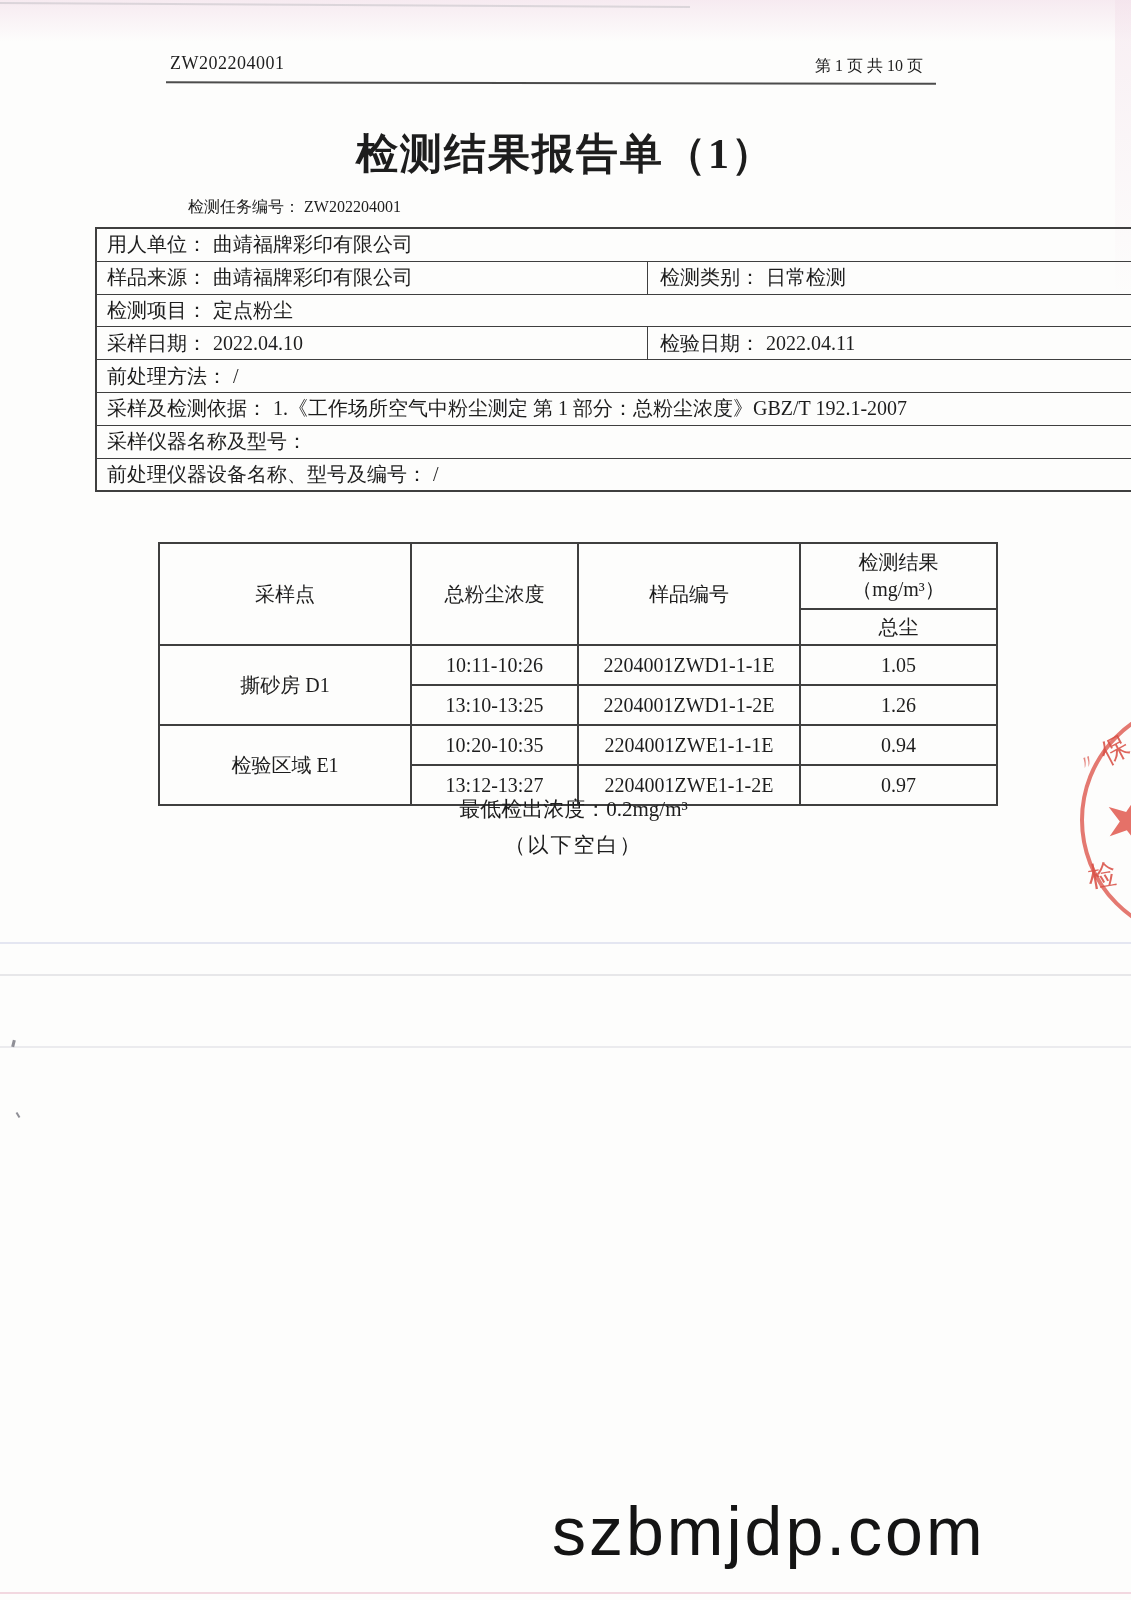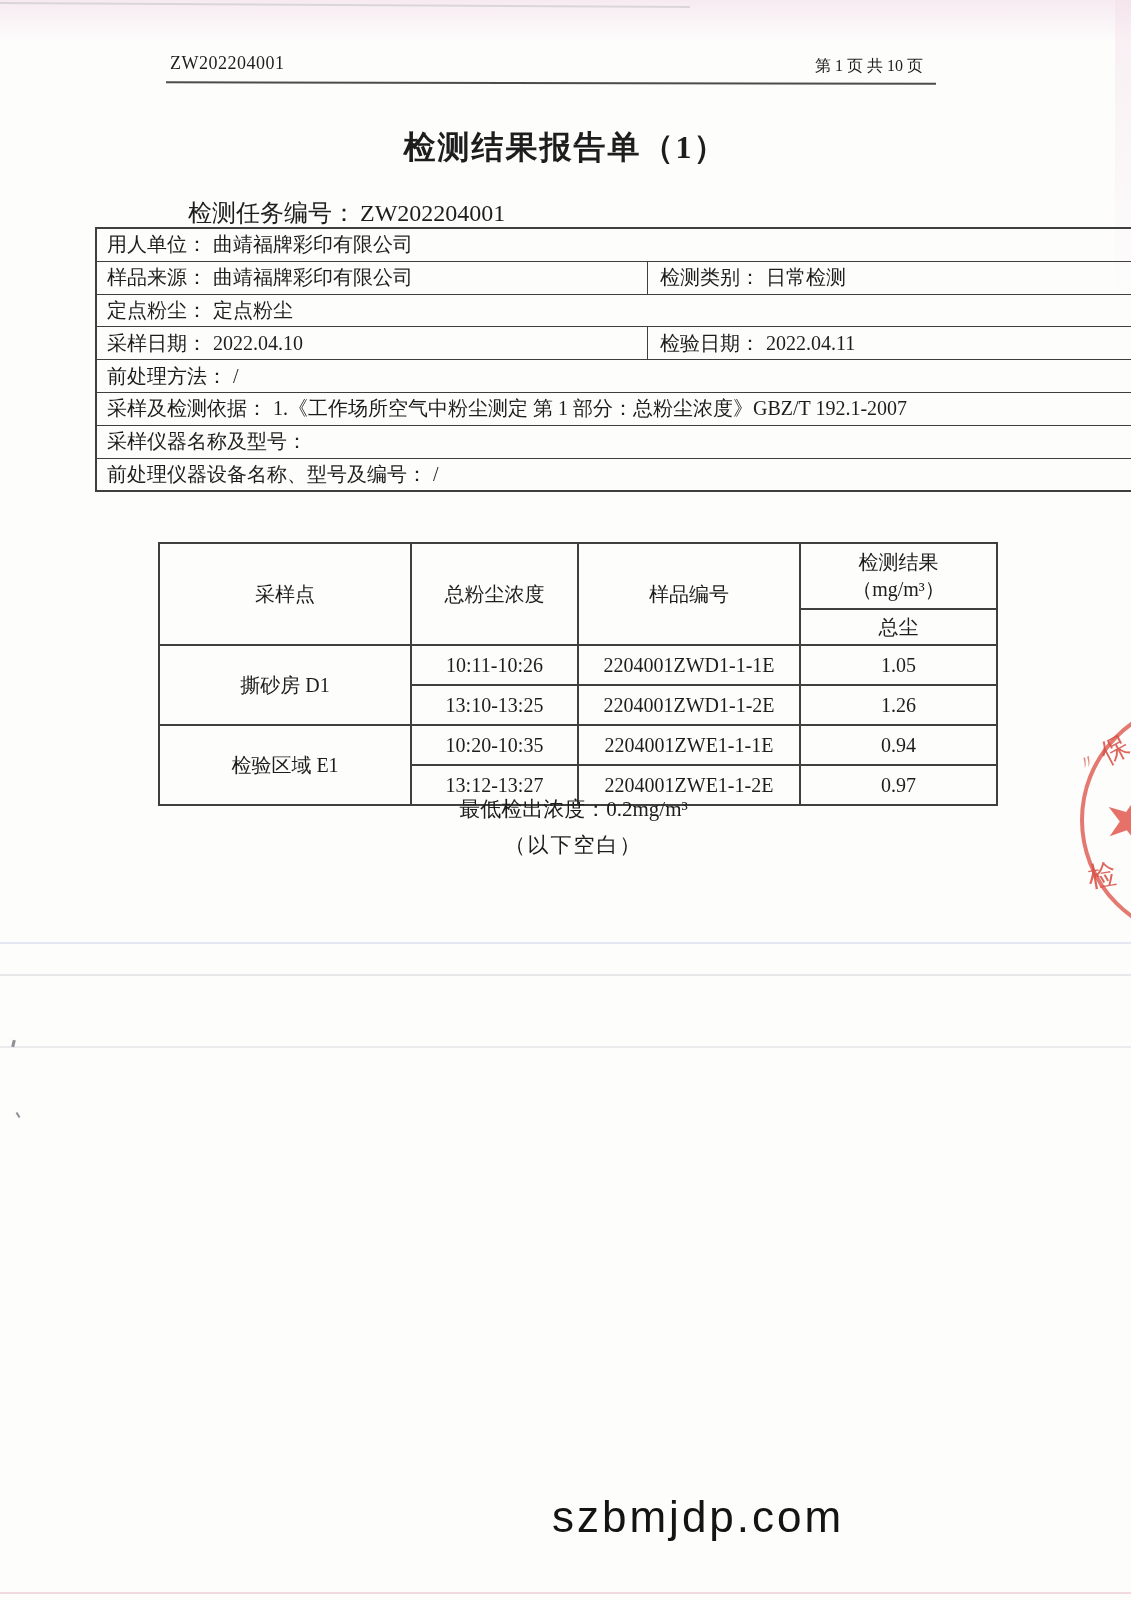--- a/index.html
+++ b/index.html
@@ -26,23 +26,23 @@
   .speck.s1{left:12px;top:1040px;width:3px;height:7px;transform:rotate(14deg);}
   .speck.s2{left:17px;top:1112px;width:2px;height:6px;transform:rotate(-30deg);}
 
   
   .hdr-left{position:absolute;left:170px;top:53px;font-size:18px;letter-spacing:.5px;}
   .hdr-right{position:absolute;left:815px;top:56px;font-size:16px;}
   .hdr-line{position:absolute;left:166px;top:82px;width:770px;height:2px;
     background:#4c4c4c;transform:rotate(.12deg);}
 
   .title{position:absolute;left:0;top:126px;width:1131px;text-align:center;
-    font-size:32px;font-weight:bold;letter-spacing:2px;}
-
-  .task-line{position:absolute;left:188px;top:197px;font-size:24px;}
+    font-size:42px;font-weight:bold;letter-spacing:2px;}
+
+  .task-line{position:absolute;left:188px;top:197px;font-size:16px;}
   .task-line .flabel{margin-right:4px;}
 
   
   .ftable{position:absolute;left:95px;top:227px;width:1076px;
     border:2px solid #3f3f3f;box-sizing:border-box;background:rgba(255,255,255,.0);}
   .frow{height:31.8px;border-bottom:1.6px solid #3f3f3f;display:flex;align-items:center;}
   .frow:last-child{border-bottom:none;}
   .fcell{padding-left:10px;white-space:nowrap;font-size:20px;display:flex;align-items:center;}
   .flabel{margin-right:6px;}
   .split .c-left{width:551px;border-right:1.6px solid #3f3f3f;align-self:stretch;box-sizing:border-box;}
@@ -66,21 +66,21 @@
   
   .stamp-ring{position:absolute;left:1080px;top:700px;width:240px;height:240px;
     border:4px solid rgba(221,87,77,.8);border-radius:50%;box-sizing:border-box;}
   .stamp-txt{position:absolute;color:rgba(216,80,70,.88);}
   .stamp-char-top{left:1101px;top:731px;font-size:28px;transform:rotate(-28deg);}
   .stamp-mark{left:1077px;top:749px;font-size:20px;transform:rotate(-18deg);color:rgba(220,95,85,.75);}
   .stamp-star{left:1102px;top:789px;font-size:62px;line-height:1;
     color:rgba(224,88,78,.85);transform:rotate(16deg);}
   .stamp-char-bottom{left:1088px;top:857px;font-size:28px;transform:rotate(-10deg);}
 
-  .watermark{position:absolute;left:552px;top:1492px;font-size:44px;letter-spacing:3px;
+  .watermark{position:absolute;left:552px;top:1492px;font-size:68px;letter-spacing:3px;
     font-family:"Liberation Sans","DejaVu Sans",sans-serif;color:#141414;}
 </style>
 </head>
 <body>
 
 <div class="page">
 
   <div class="tint-top"></div>
   <div class="tint-right"></div>
   <div class="streak-top"></div>
@@ -113,21 +113,21 @@
         <span class="flabel">样品来源：</span>
         <span>曲靖福牌彩印有限公司</span>
       </div>
       <div class="fcell c-right">
         <span class="flabel">检测类别：</span>
         <span>日常检测</span>
       </div>
     </div>
     <div class="frow">
       <div class="fcell">
-        <span class="flabel">定点粉尘：</span>
+        <span class="flabel">检测项目：</span>
         <span>定点粉尘</span>
       </div>
     </div>
     <div class="frow split">
       <div class="fcell c-left">
         <span class="flabel">采样日期：</span>
         <span>2022.04.10</span>
       </div>
       <div class="fcell c-right">
         <span class="flabel">检验日期：</span>

